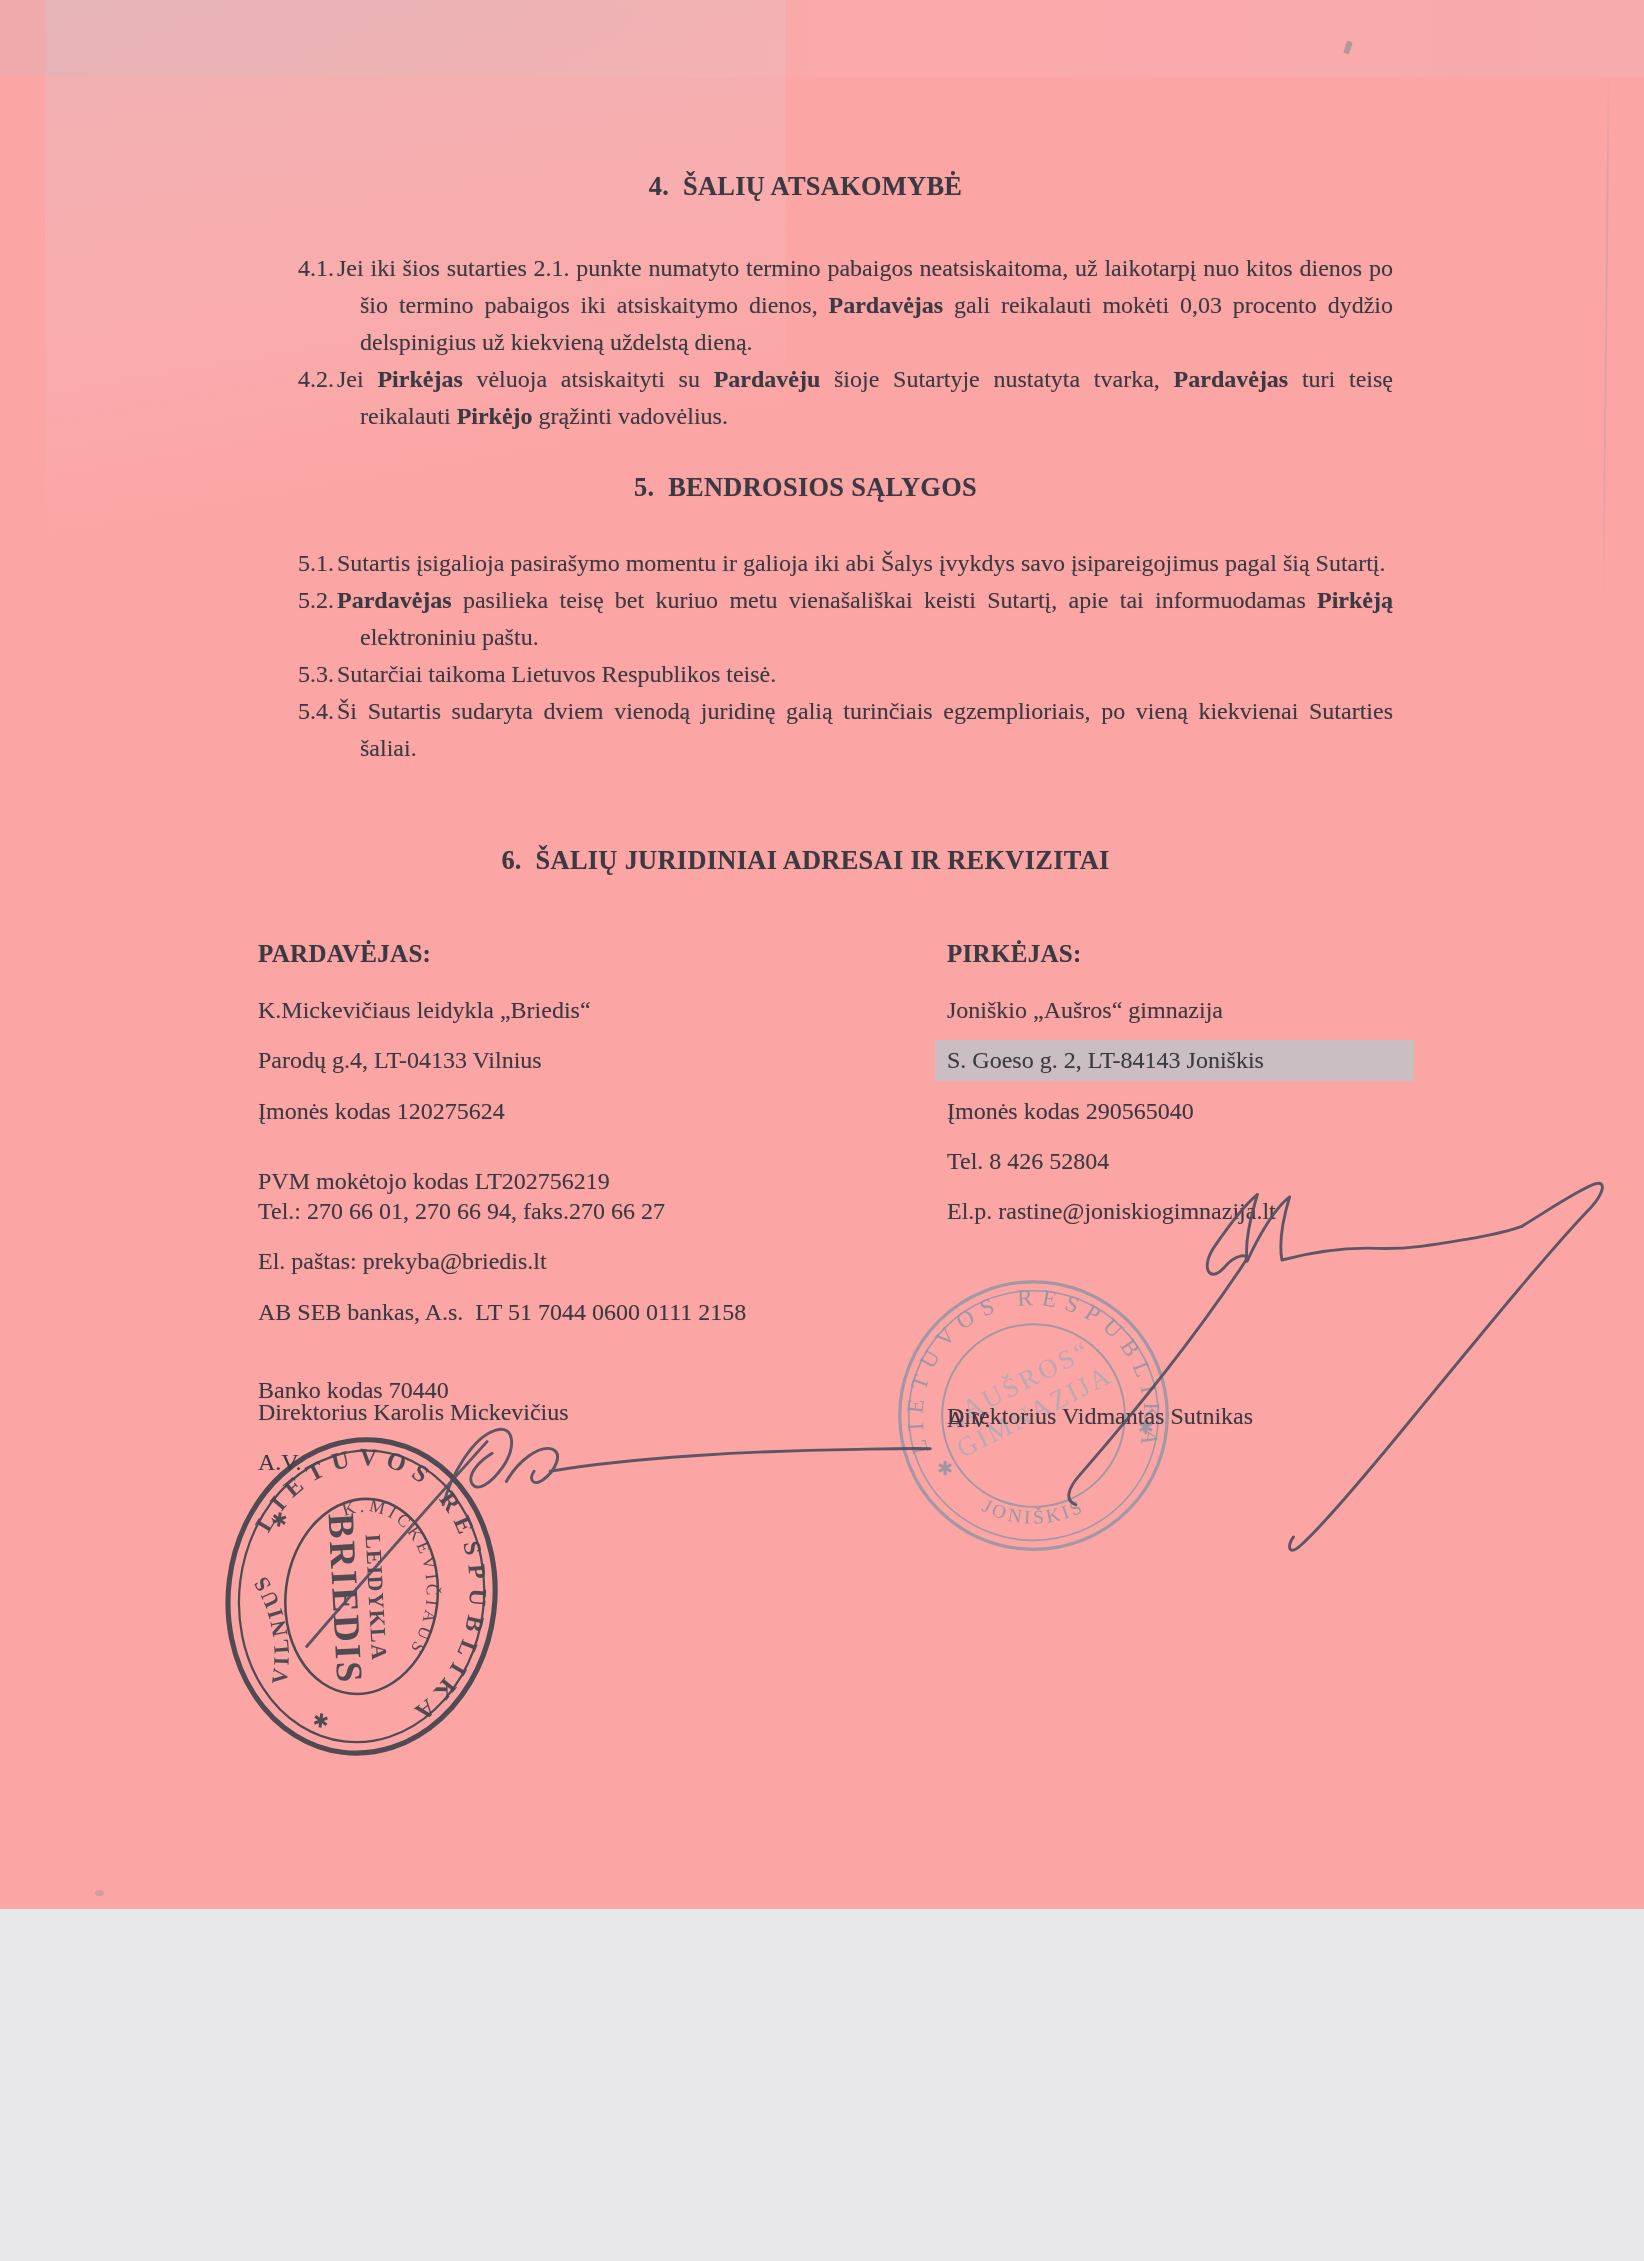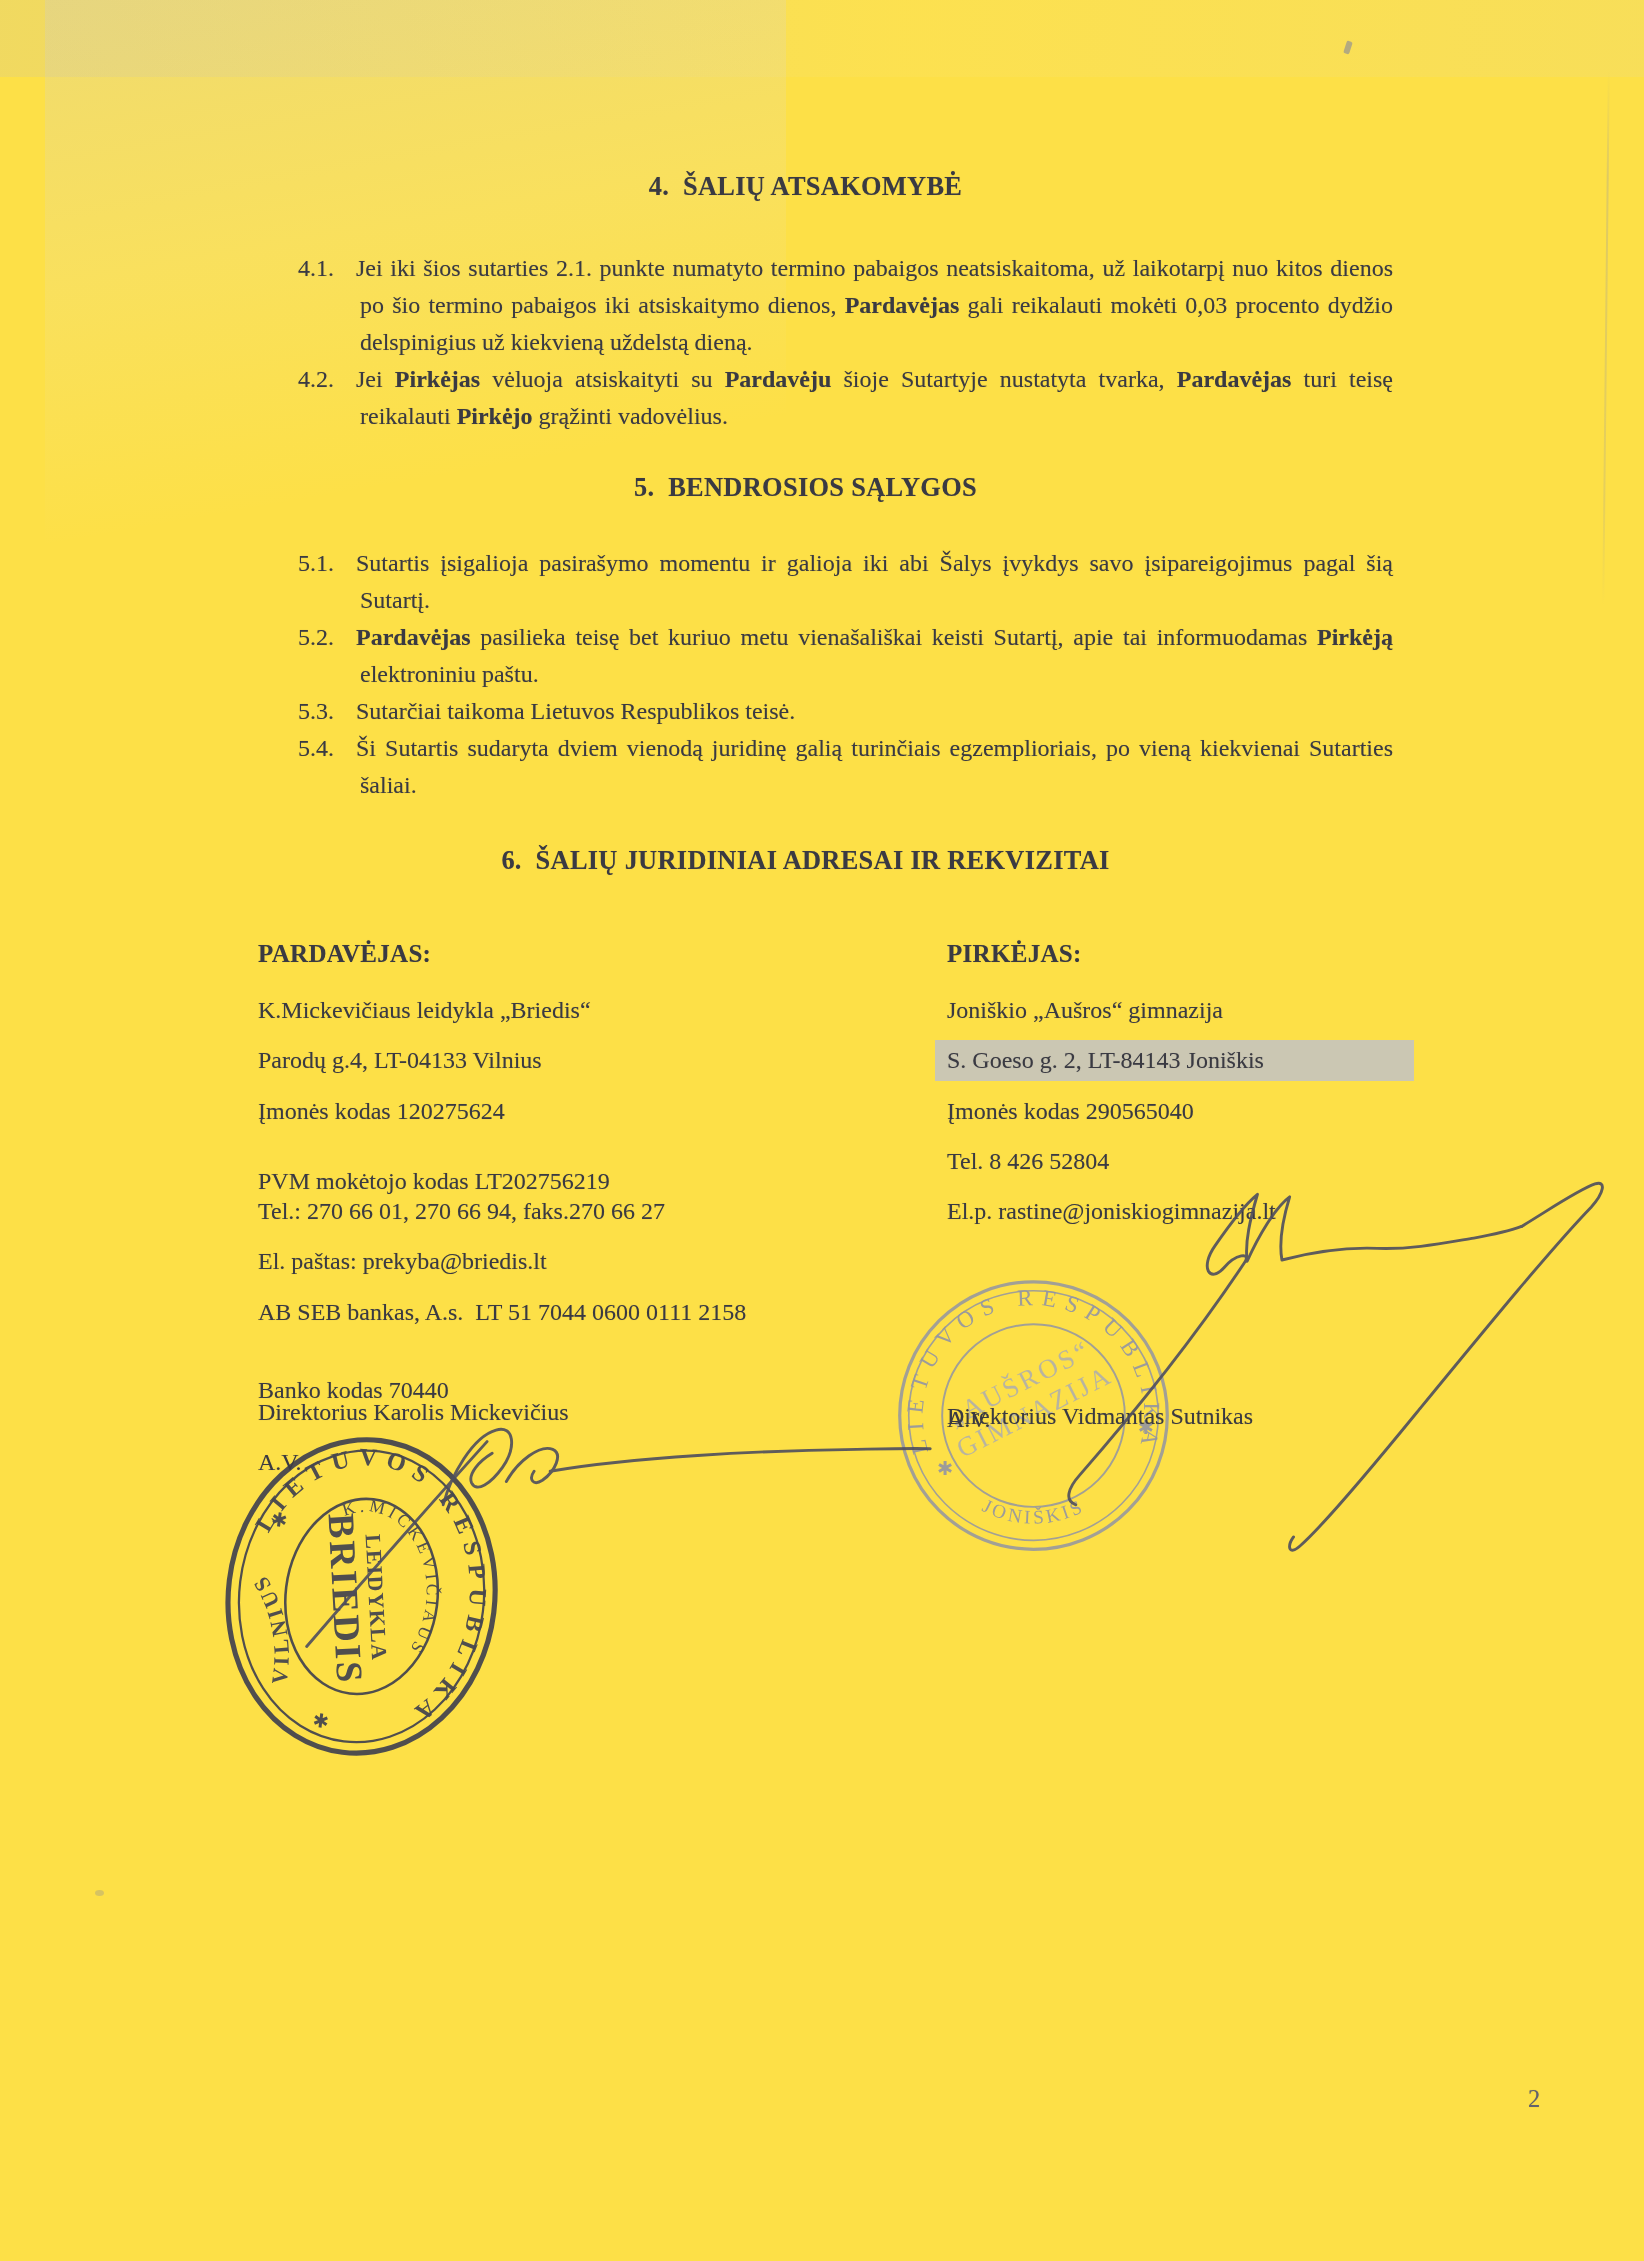--- a/index.html
+++ b/index.html
@@ -1,18 +1,18 @@
 <!DOCTYPE html>
 <html style="font-size:10.3px"><head>
 <meta charset="utf-8">
 <style>
   html,body{margin:0;padding:0;background:#e8e8ea;}
   .page{
-    position:relative; width:1644px; height:2261px; overflow:hidden;
-    background:#fde047;
+    position:relative; width:1644px; height:1909px; overflow:hidden;
+    background:#fca5a5;
     font-family:"Liberation Serif","DejaVu Serif",serif;
     color:#3a3a42;
   }
   .doc-text{ text-shadow:0 0 0.8px rgba(70,70,80,.35); }
   
   .shade-top-left{
     position:absolute; left:45px; top:0; width:741px; height:631px;
     background:linear-gradient(170deg, rgba(205,205,212,.28) 0%, rgba(225,225,230,.14) 38%, rgba(245,245,247,0) 72%);
     pointer-events:none;
   }
@@ -33,21 +33,21 @@
   .heading{
     position:absolute; left:258px; width:1095px;
     font-size:26.4px; font-weight:bold; letter-spacing:0.3px;
     text-align:center; white-space:pre;
   }
   .clauses{
     position:absolute; left:298px; width:1095px;
     font-size:24px; line-height:37px; text-align:justify;
   }
   .clause{ padding-left:62px; text-indent:-62px; }
-  .clause .num{ margin-right:22px; }
+  .clause .num{ margin-right:3px; }
   .clause b{ font-weight:bold; }
 
   .colline{
     position:absolute; font-size:24px; white-space:pre; line-height:37px;
   }
   .collabel{ font-size:25px; font-weight:bold; letter-spacing:0.3px; }
   .hl-band{
     position:absolute; left:935px; top:1040px; width:479px; height:41px;
     background:#c2c2c7; opacity:.85;
   }

